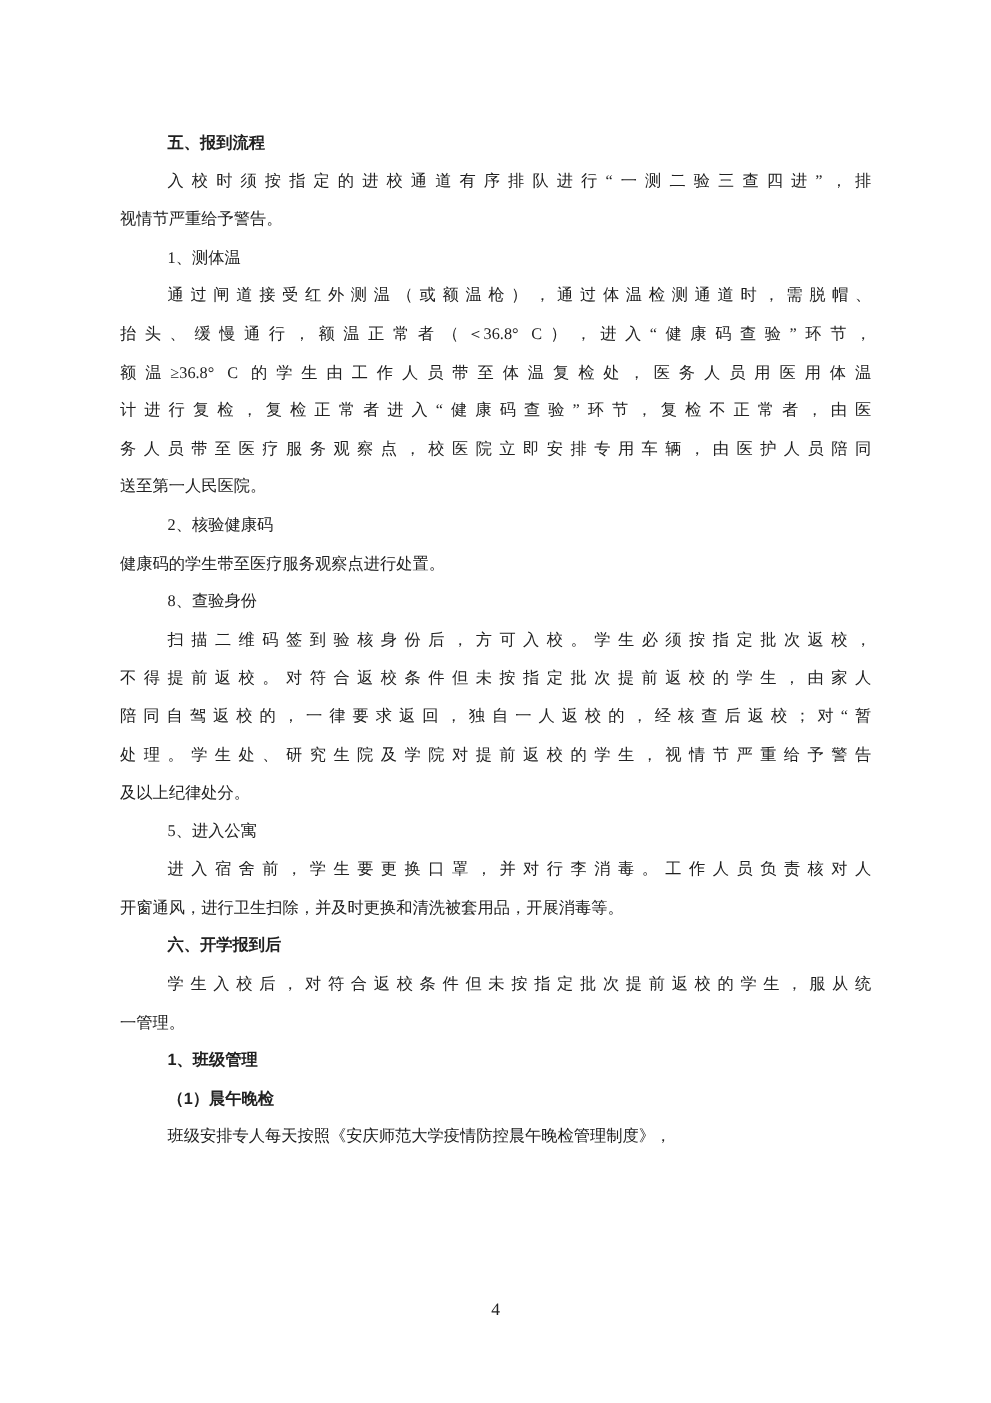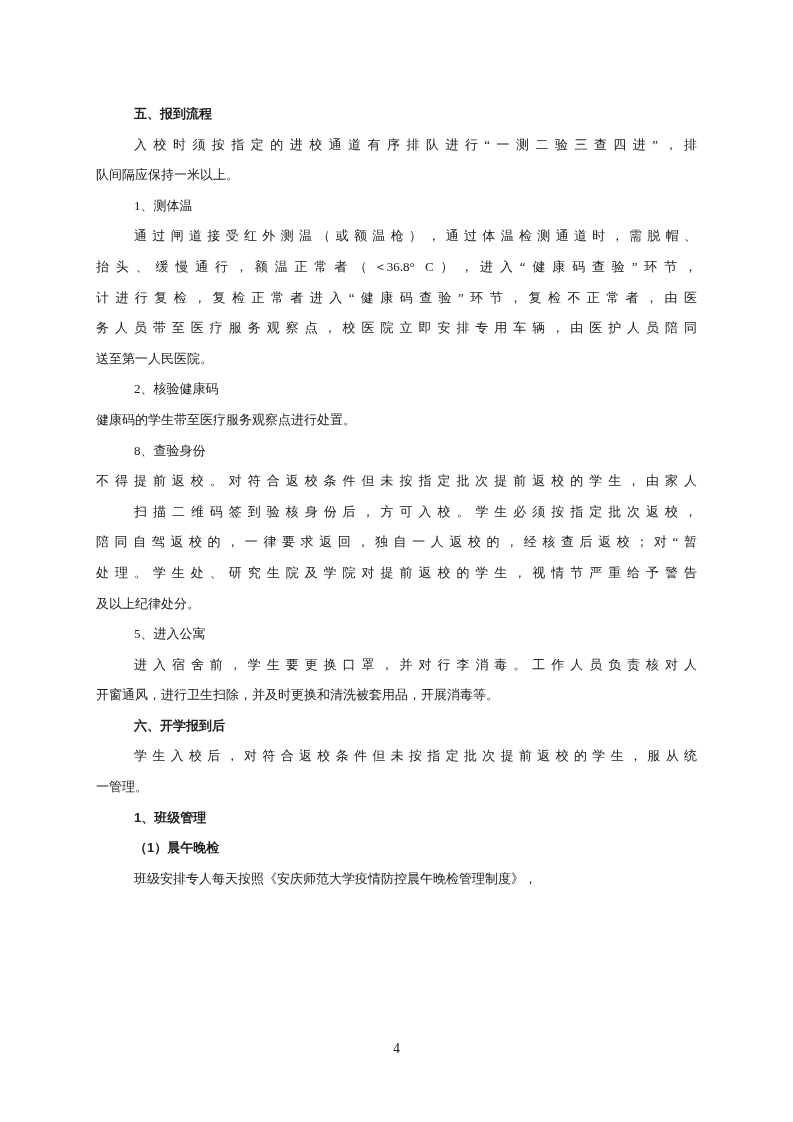--- a/index.html
+++ b/index.html
@@ -55,44 +55,45 @@
 </head>
 <body>
 
 <div class="page" style="--ink: #212121; --page-bg: #ffffff;">
   <div class="content">
       <div class="block heading">
         <div class="line first last">五、报到流程</div>
       </div>
       <div class="block body">
         <div class="line first">入校时须按指定的进校通道有序排队进行“一测二验三查四进”，排</div>
-        <div class="line last">队间隔应保持一米以上。</div>
+        <div class="line last">视情节严重给予警告。</div>
       </div>
       <div class="block body">
         <div class="line first last">1、测体温</div>
       </div>
       <div class="block body">
         <div class="line first">通过闸道接受红外测温（或额温枪），通过体温检测通道时，需脱帽、</div>
         <div class="line">抬头、缓慢通行，额温正常者（＜36.8° C），进入“健康码查验”环节，</div>
+        <div class="line">额温≥36.8° C 的学生由工作人员带至体温复检处，医务人员用医用体温</div>
         <div class="line">计进行复检，复检正常者进入“健康码查验”环节，复检不正常者，由医</div>
         <div class="line">务人员带至医疗服务观察点，校医院立即安排专用车辆，由医护人员陪同</div>
         <div class="line last">送至第一人民医院。</div>
       </div>
       <div class="block body">
         <div class="line first last">2、核验健康码</div>
       </div>
       <div class="block body">
         <div class="line last">健康码的学生带至医疗服务观察点进行处置。</div>
       </div>
       <div class="block body">
         <div class="line first last">8、查验身份</div>
       </div>
       <div class="block body">
+        <div class="line first">扫描二维码签到验核身份后，方可入校。学生必须按指定批次返校，</div>
         <div class="line">不得提前返校。对符合返校条件但未按指定批次提前返校的学生，由家人</div>
-        <div class="line first">扫描二维码签到验核身份后，方可入校。学生必须按指定批次返校，</div>
         <div class="line">陪同自驾返校的，一律要求返回，独自一人返校的，经核查后返校；对“暂</div>
         <div class="line">处理。学生处、研究生院及学院对提前返校的学生，视情节严重给予警告</div>
         <div class="line last">及以上纪律处分。</div>
       </div>
       <div class="block body">
         <div class="line first last">5、进入公寓</div>
       </div>
       <div class="block body">
         <div class="line first">进入宿舍前，学生要更换口罩，并对行李消毒。工作人员负责核对人</div>
         <div class="line last">开窗通风，进行卫生扫除，并及时更换和清洗被套用品，开展消毒等。</div>

